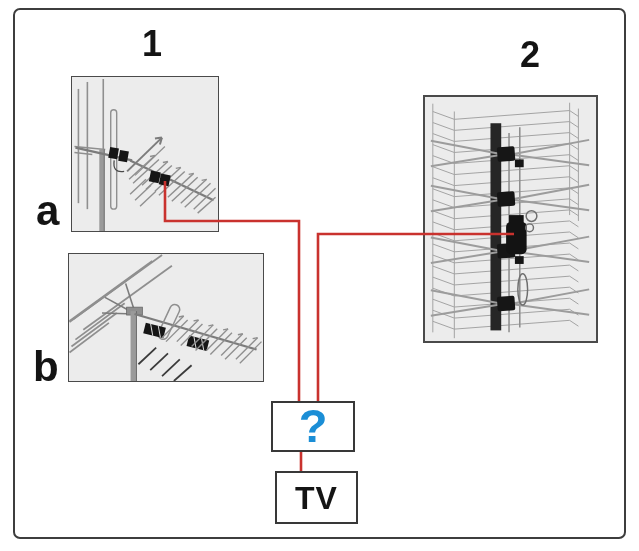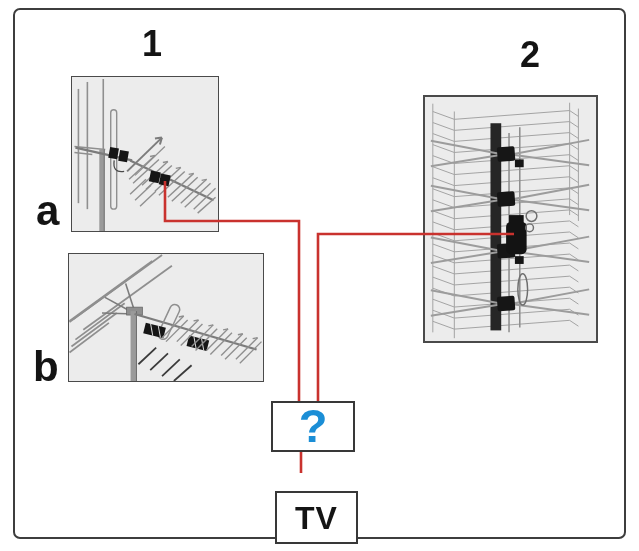--- a/index.html
+++ b/index.html
@@ -10,21 +10,21 @@
   .num-label{position:absolute;width:42px;text-align:center;font-size:36px;font-weight:700;
              color:#141414;line-height:1;}
   .sub-label{position:absolute;font-size:42px;font-weight:700;color:#141414;line-height:1;}
   .panel{position:absolute;box-sizing:border-box;background:#ececec;border:2px solid #4a4a4a;z-index:2;}
   .panel svg{display:block;width:100%;height:100%;}
   #cable-layer{position:absolute;left:0;top:0;width:639px;height:551px;z-index:5;pointer-events:none;}
   .device-box{position:absolute;box-sizing:border-box;background:#ffffff;border:2px solid #383838;
               display:flex;align-items:center;justify-content:center;z-index:6;}
   #question-box{left:271px;top:401px;width:84px;height:51px;}
   #question-mark{font-size:47px;font-weight:700;color:#1b8ed6;line-height:1;margin-top:-3px;}
-  #tv-box{left:275px;top:471px;width:83px;height:53px;margin-top:20px;}
+  #tv-box{left:275px;top:471px;width:83px;height:53px;}
   #tv-label{font-size:32px;font-weight:700;color:#141414;letter-spacing:1px;line-height:1;}
   #label-1{left:131px;top:26px;}
   #label-2{left:509px;top:37px;}
   #label-a{left:36px;top:190px;}
   #label-b{left:33px;top:346px;}
   #panel-a{left:71px;top:76px;width:148px;height:156px;border-width:1.5px;}
   #panel-b{left:68px;top:253px;width:196px;height:129px;border-width:1.5px;}
   #panel-2{left:423px;top:95px;width:175px;height:248px;}
 </style>
 </head>

